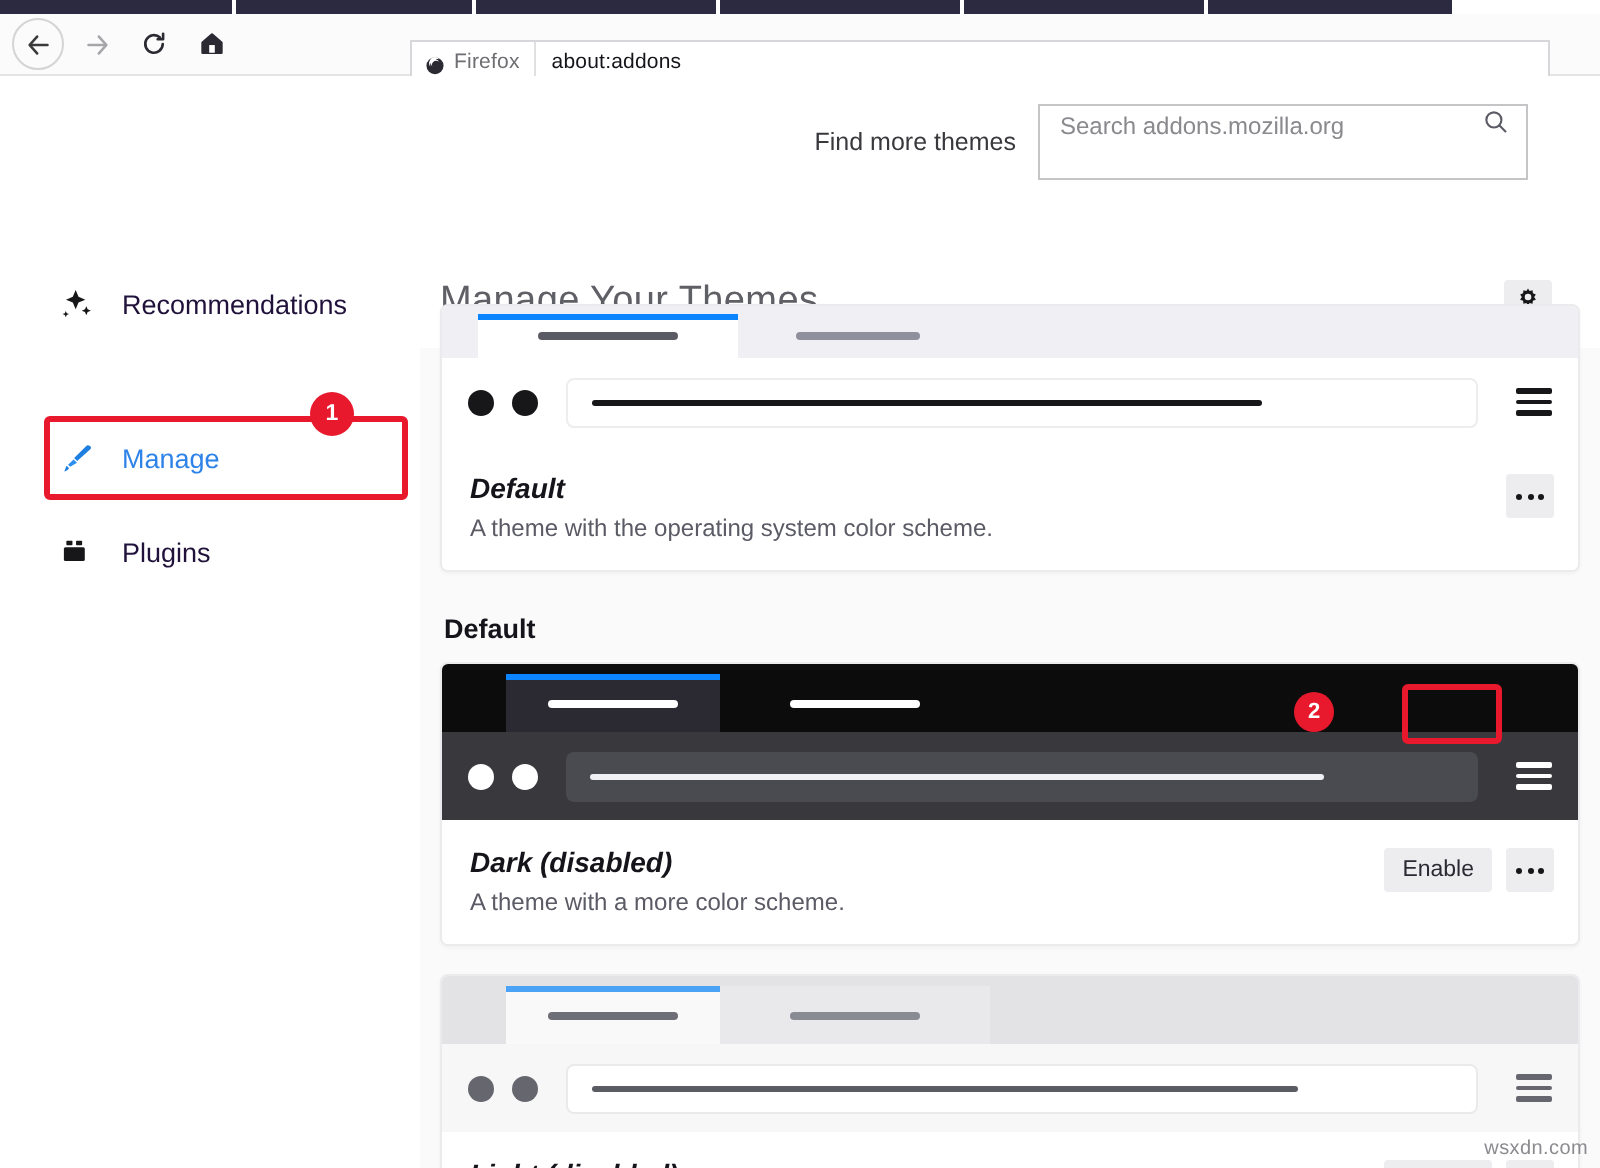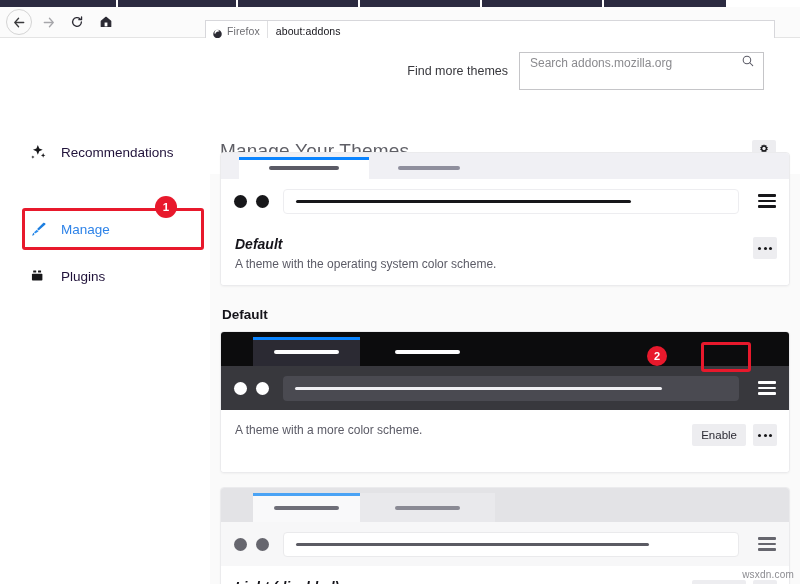--- a/index.html
+++ b/index.html
@@ -576,20 +576,21 @@
               <div class="pv-urlline" style="width:85%;background:#f0f0f4;"></div>
             </div>
             <div class="pv-hamburger">
               <span style="background:#ffffff"></span>
               <span style="background:#ffffff"></span>
               <span style="background:#ffffff"></span>
             </div>
           </div>
         </div>
         <div class="card-info">
+          <div class="card-name">Dark (disabled)</div>
           <div class="card-desc">A theme with a more color scheme.</div>
           <div class="card-actions">
             <button class="btn-enable">Enable</button>
             <div class="btn-dots">
                 <i></i>
                 <i></i>
                 <i></i>
               </div>
           </div>
         </div>

